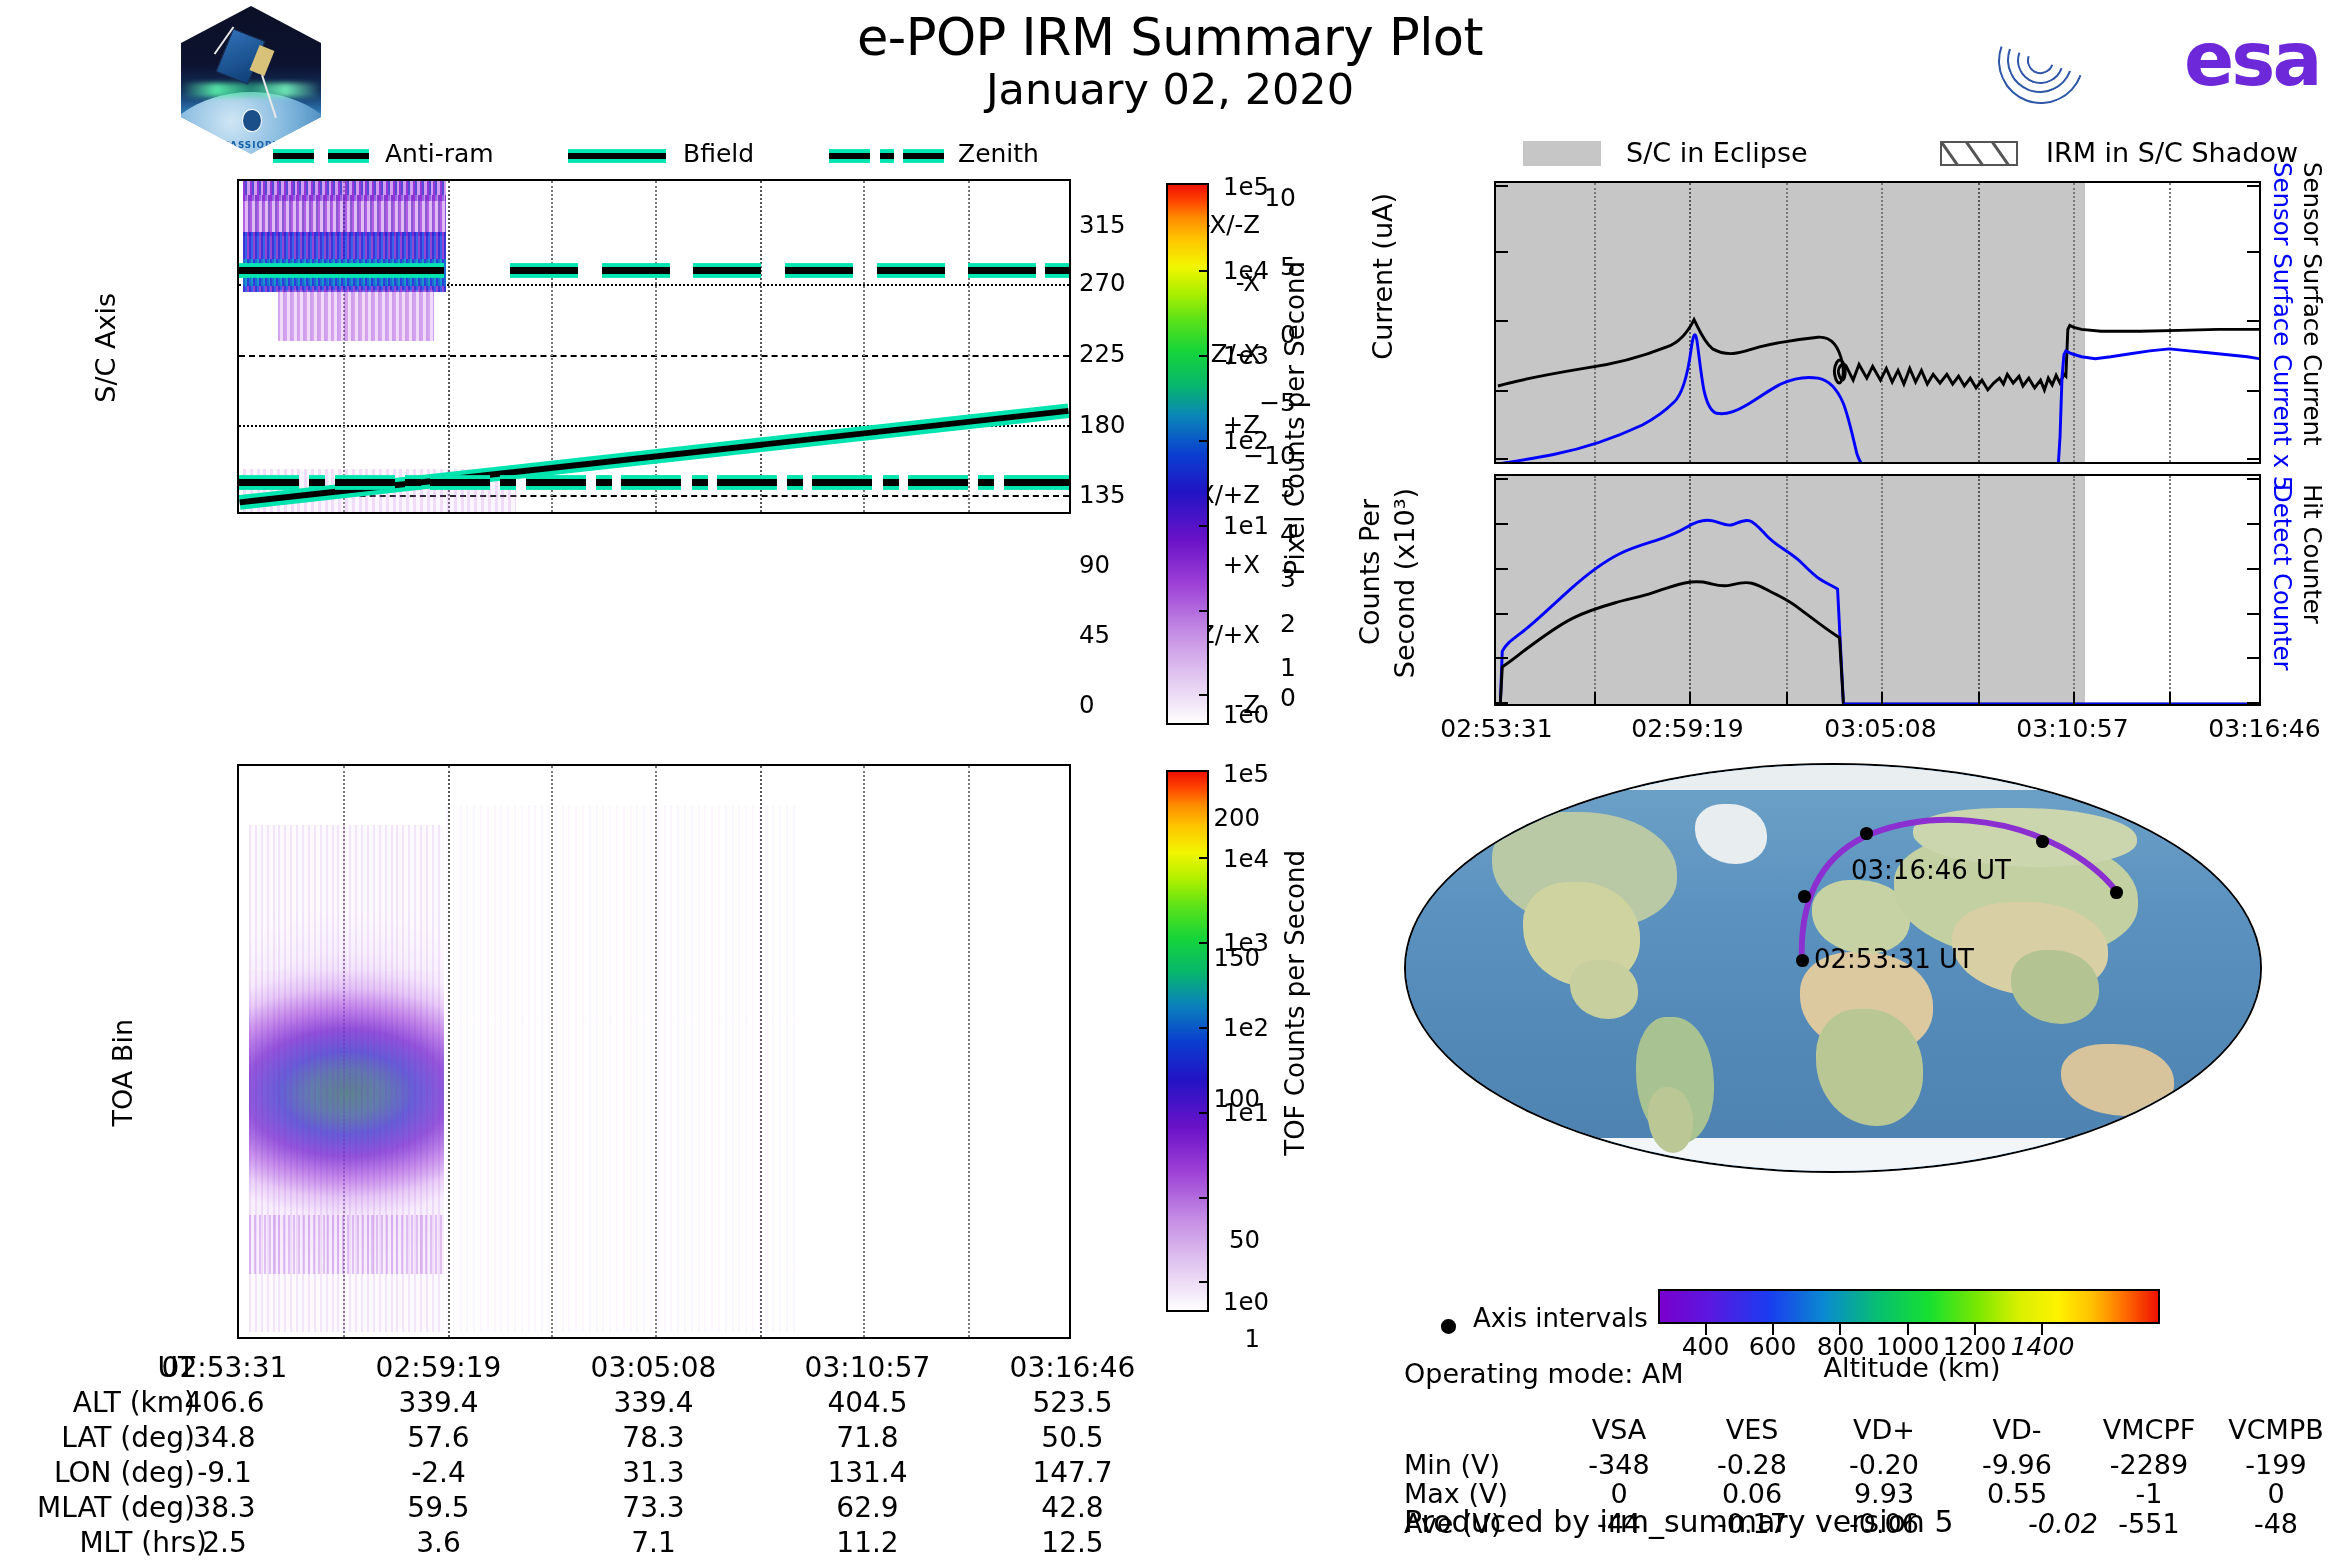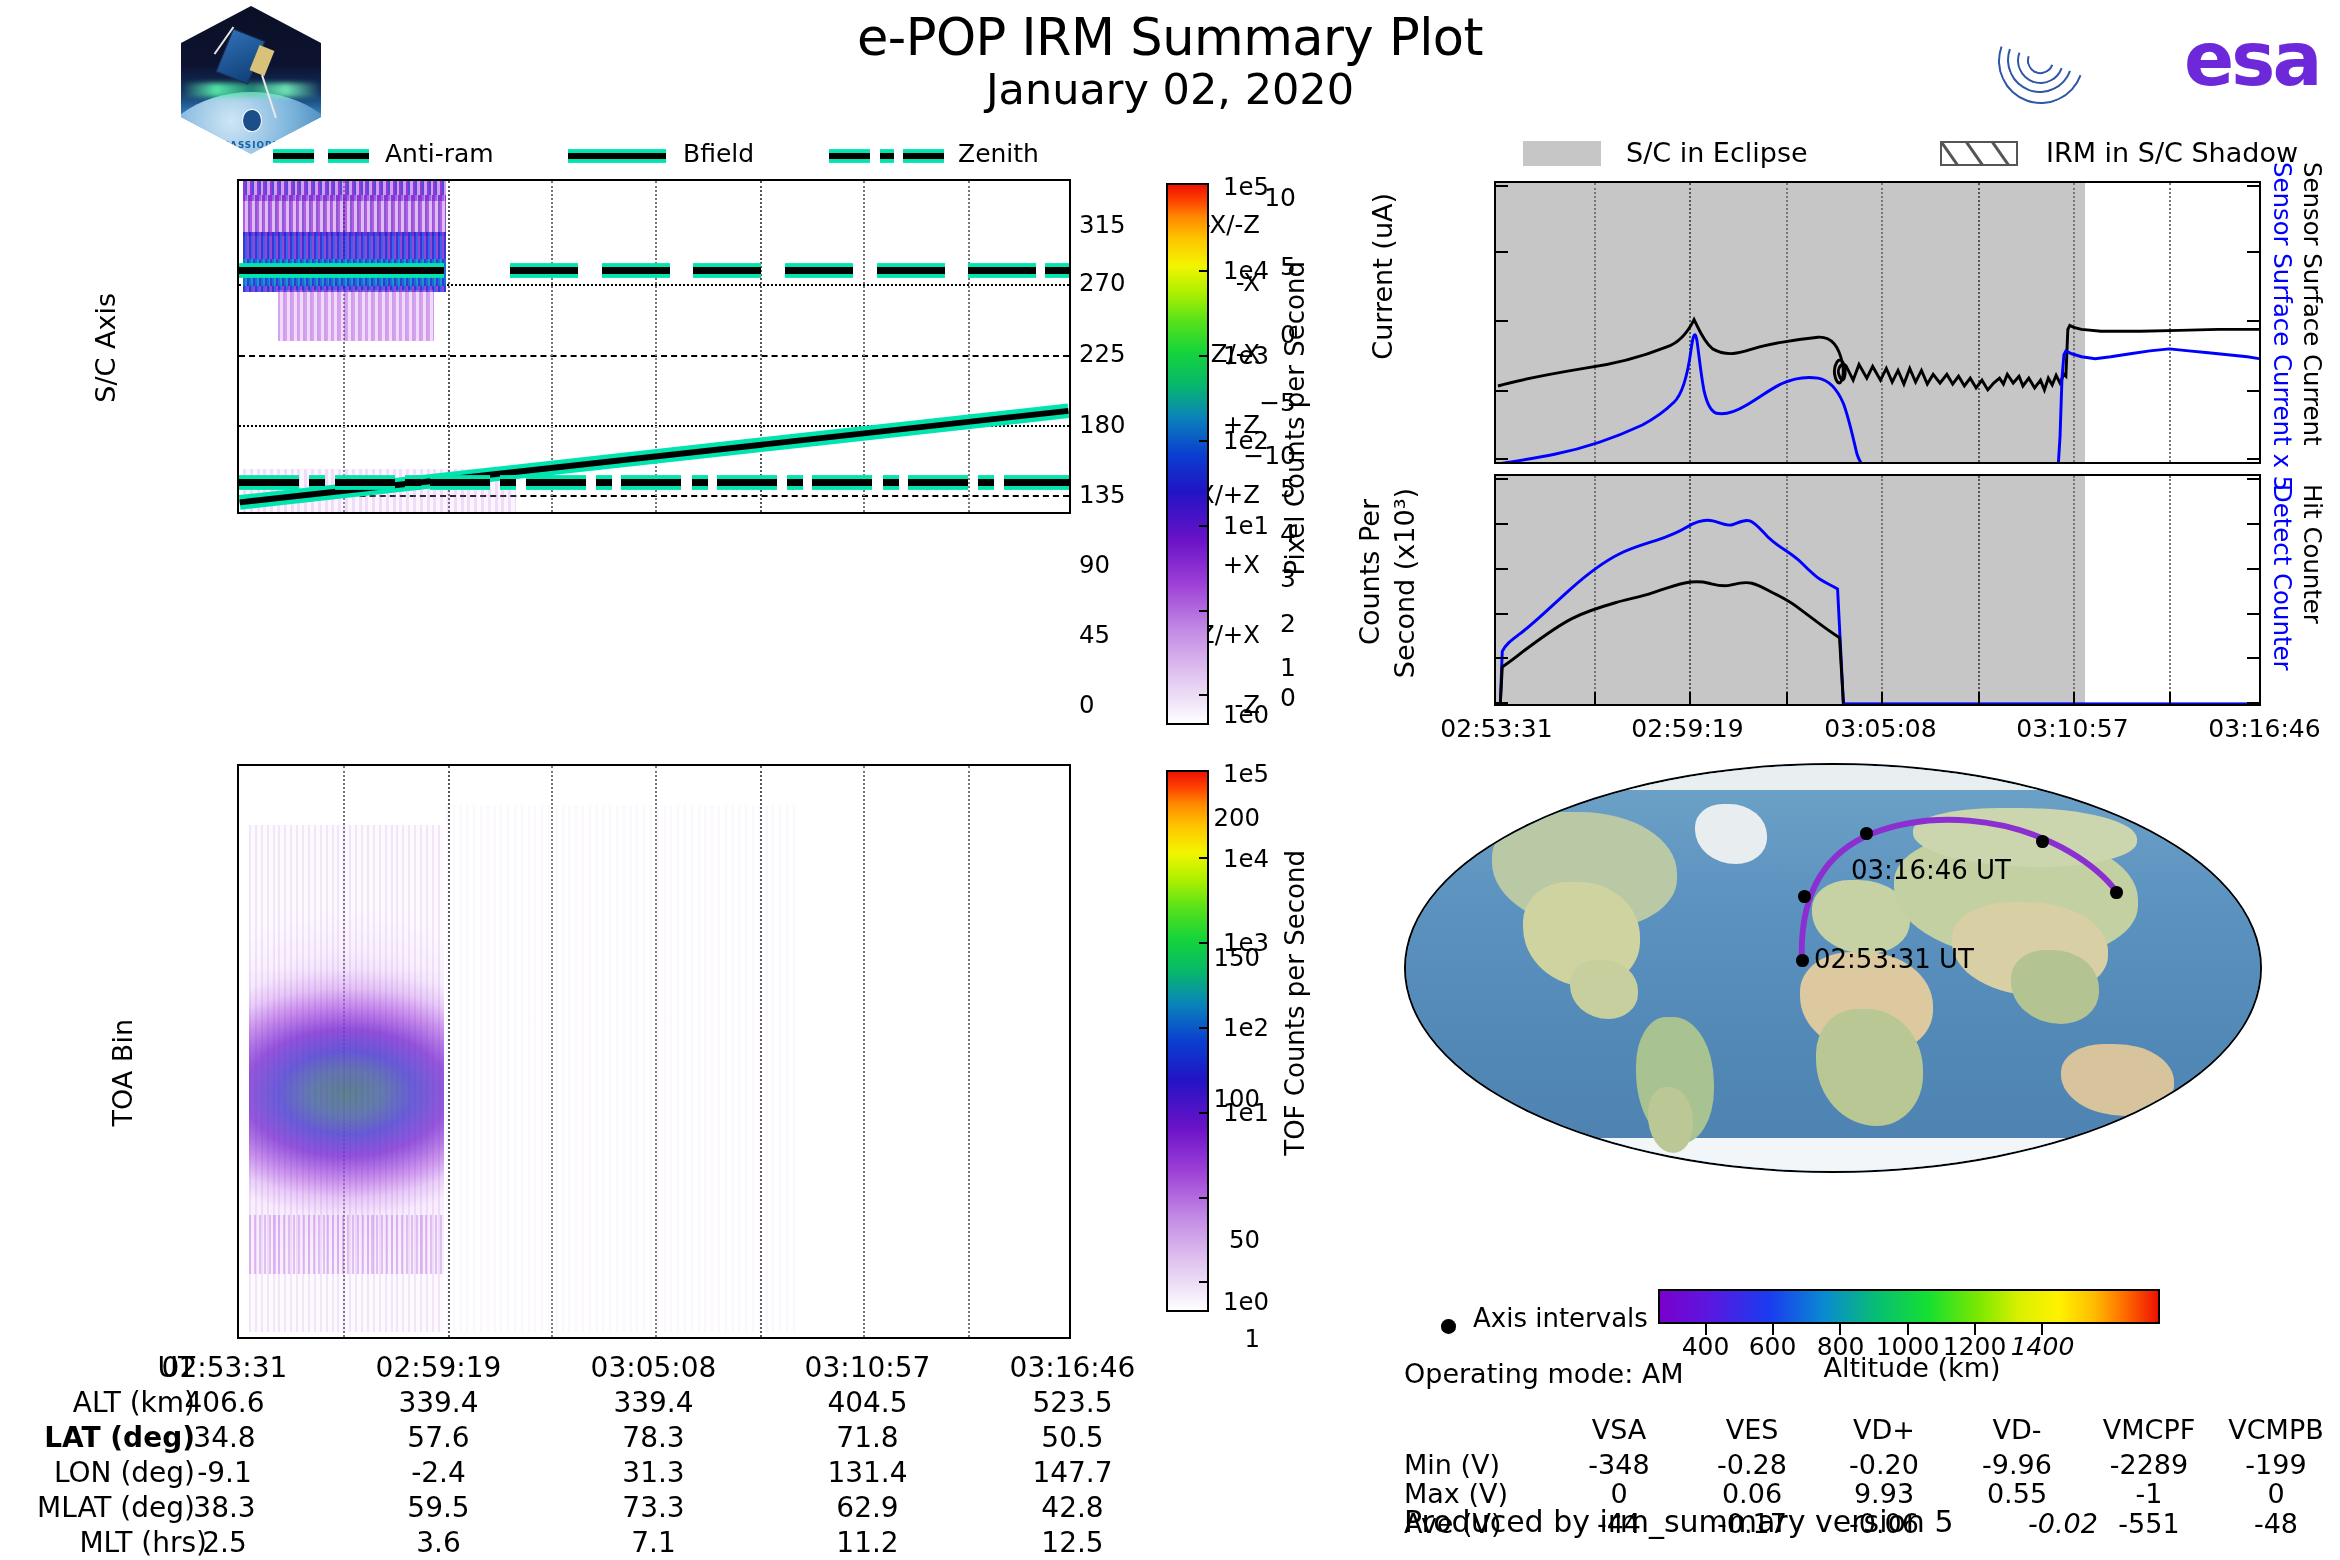--- a/index.html
+++ b/index.html
@@ -298,21 +298,21 @@
 <div class="abs cbtickmark" style="left:1199px;top:857px;"></div>
 <div class="abs cbtickmark" style="left:1199px;top:942px;"></div>
 <div class="abs cbtickmark" style="left:1199px;top:1027px;"></div>
 <div class="abs cbtickmark" style="left:1199px;top:1112px;"></div>
 <div class="abs cbtickmark" style="left:1199px;top:1197px;"></div>
 <div class="abs cbtickmark" style="left:1199px;top:1281px;"></div>
 <div class="abs" style="left:1280px;top:850px;"><span class="vert-l cblabel">TOF Counts per Second</span></div>
 
 <div class="abs tbl-row-lbl" style="left:0;top:1351px;">UT</div>
 <div class="abs tbl-row-lbl" style="left:0;top:1386px;">ALT (km)</div>
-<div class="abs tbl-row-lbl" style="left:0;top:1421px;font-weight:bold;">LAT (deg)</div>
+<div class="abs tbl-row-lbl" style="left:0;top:1421px;">LAT (deg)</div>
 <div class="abs tbl-row-lbl" style="left:0;top:1456px;">LON (deg)</div>
 <div class="abs tbl-row-lbl" style="left:0;top:1491px;">MLAT (deg)</div>
 <div class="abs tbl-row-lbl" style="left:12px;top:1526px;">MLT (hrs)</div>
 
 <div class="abs tblcell ctr" style="left:132px;top:1351px;width:185px;">02:53:31</div>
 <div class="abs tblcell ctr" style="left:132px;top:1386px;width:185px;">406.6</div>
 <div class="abs tblcell ctr" style="left:132px;top:1421px;width:185px;">34.8</div>
 <div class="abs tblcell ctr" style="left:132px;top:1456px;width:185px;">-9.1</div>
 <div class="abs tblcell ctr" style="left:132px;top:1491px;width:185px;">38.3</div>
 <div class="abs tblcell ctr" style="left:132px;top:1526px;width:185px;">2.5</div>

